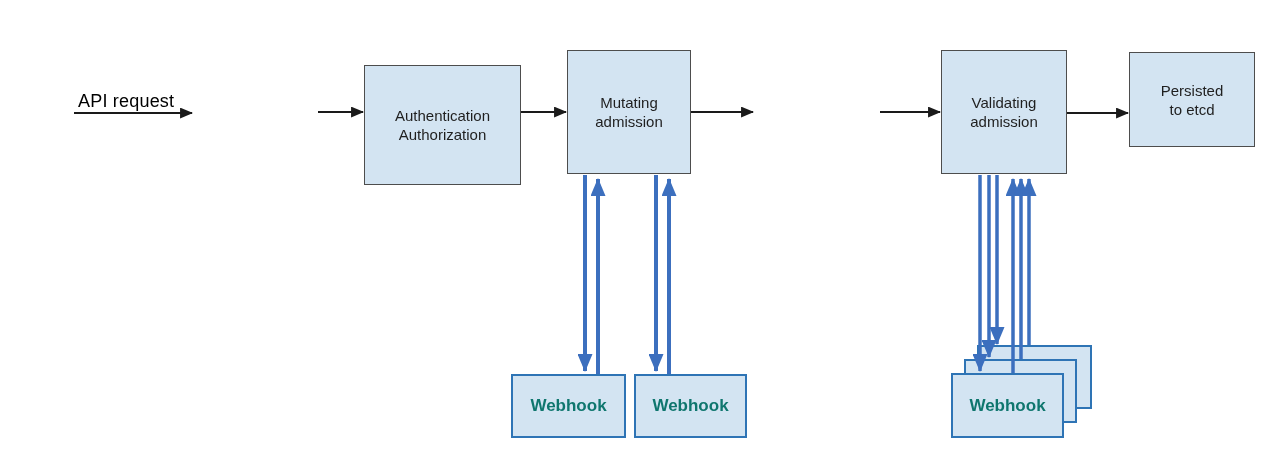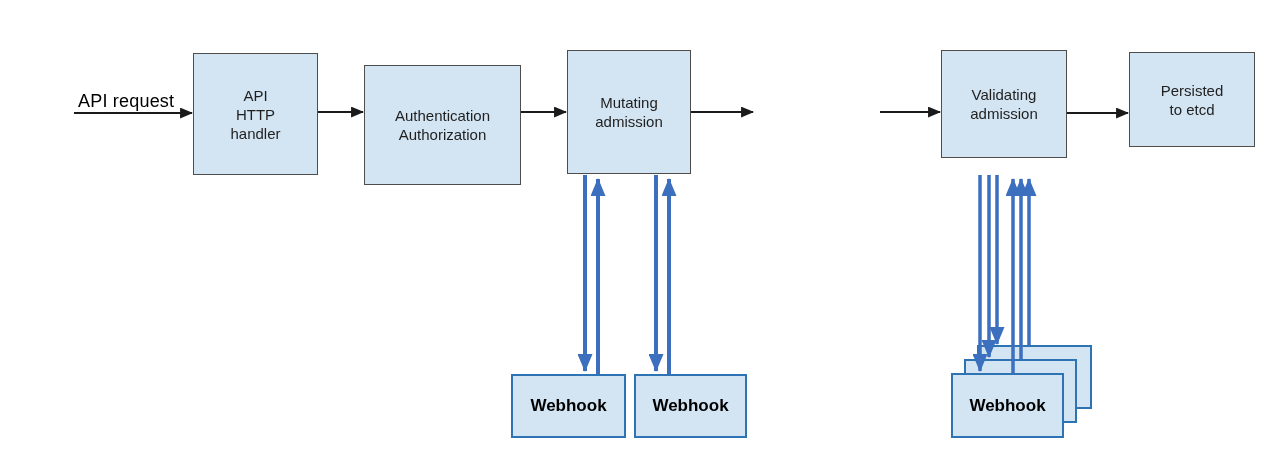--- a/index.html
+++ b/index.html
@@ -29,21 +29,21 @@
   .webhook {
     position: absolute;
     background: #d3e4f2;
     border: 2px solid #2e74b5;
     display: flex;
     align-items: center;
     justify-content: center;
     text-align: center;
     font-size: 17px;
     font-weight: 600;
-    color: #000000;
+    color: #0f766e;
     box-sizing: border-box;
   }
   .entry-label {
     position: absolute;
     left: 46px;
     top: 91px;
     font-size: 18px;
     color: #000000;
     letter-spacing: 0.2px;
   }
@@ -56,28 +56,25 @@
     z-index: 5;
   }
 </style>
 </head>
 <body>
 
 <div id="canvas">
 
   <div class="entry-label">API request</div>
 
-  <div class="node" style="left:161px; top:53px;  width:125px; height:122px;">API
-HTTP
-handler</div>
   <div class="node" style="left:332px; top:65px;  width:157px; height:120px;">Authentication
 Authorization</div>
   <div class="node" style="left:535px; top:50px;  width:124px; height:124px;text-align:center;">Mutating
 admission</div>
-  <div class="node" style="left:909px; top:50px;  width:126px; height:108px;">Validating
+  <div class="node" style="left:909px; top:50px;  width:126px; height:124px;">Validating
 admission</div>
   <div class="node" style="left:1097px; top:52px; width:126px; height:95px;">Persisted
 to etcd</div>
 
   <div class="webhook" style="left:479px; top:374px; width:115px; height:64px;">Webhook</div>
   <div class="webhook" style="left:602px; top:374px; width:113px; height:64px;">Webhook</div>
 
   <div class="webhook" style="left:945px; top:345px; width:115px; height:64px;">Webhook</div>
   <div class="webhook" style="left:932px; top:359px; width:113px; height:64px;">Webhook</div>
   <div class="webhook" style="left:919px; top:373px; width:113px; height:65px;">Webhook</div>

